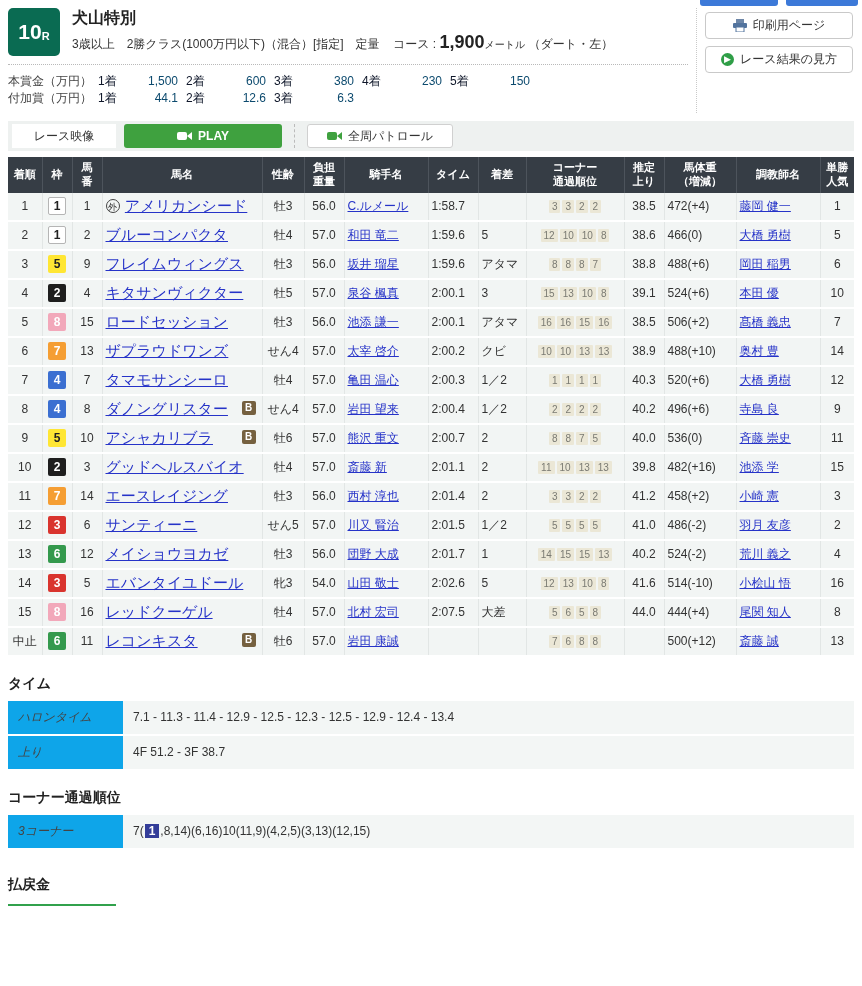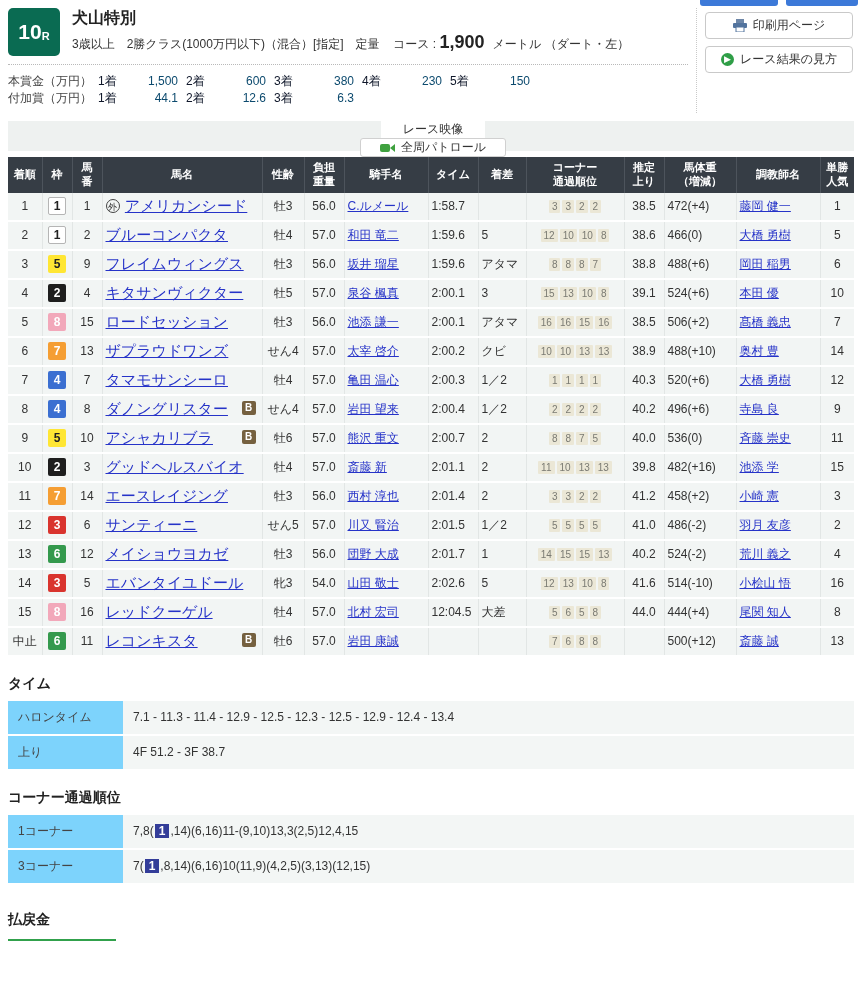--- a/index.html
+++ b/index.html
@@ -23,38 +23,38 @@
   .race-badge {
     width: 52px; height: 48px; background: #0a6b52; border-radius: 5px;
     color: #fff; display: flex; align-items: center; justify-content: center;
     font-weight: bold; font-size: 21px; flex: none;
   }
   .race-badge .rsub { font-size: 11px; margin-top: 7px; }
   .race-title { font-size: 16px; font-weight: bold; color: #222; line-height: 1.2; }
   .race-cond { margin-top: 5px; font-size: 12px; color: #333; }
   .course-label { margin-left: 10px; }
   .course-value { font-size: 18px; font-weight: bold; color: #222; }
-  .course-unit { font-size: 12px; margin-left: 8px; }
+  .course-unit { font-size: 10px; }
   .prize-area { padding: 8px 0 6px 0; }
   .prize-row { display: flex; line-height: 17px; }
   .prize-label { width: 90px; color: #444; }
   .prize-pair { display: inline-flex; }
   .prize-place { width: 32px; color: #0f172a; }
   .prize-value { width: 48px; text-align: right; margin-right: 8px; color: #0c4a6e; }
   .header-right { width: 158px; padding: 4px 0 0 8px; border-left: 1px dotted #c9c9c9; margin-left: 8px; }
   .hbtn {
     width: 148px; height: 27px; background: #fff; border: 1px solid #c9c9c9; border-radius: 4px;
     display: flex; align-items: center; justify-content: center; gap: 6px;
     font-size: 12px; color: #333; margin-bottom: 7px; cursor: pointer;
   }
   .guide-circle { width: 13px; height: 13px; border-radius: 50%; background: #2f9e47; color: #fff;
     font-size: 9px; line-height: 13px; text-align: center; font-weight: bold; }
 
   
-  .video-bar { margin: 8px 8px 0 8px; background: #eef1f0; height: 30px; display: flex; align-items: center; padding-left: 4px; flex-direction: column; }
+  .video-bar { margin: 8px 8px 0 8px; background: #eef1f0; height: 30px; display: flex; align-items: center; padding-left: 4px; }
   .vlabel { width: 104px; height: 24px; background: #fff; display: flex; align-items: center; justify-content: center; font-size: 12px; color: #333; }
   .play-btn { width: 158px; height: 24px; margin-left: 8px; background: #3fa13f; border: none; border-radius: 3px;
     color: #fff; font-weight: bold; font-size: 12px; display: flex; align-items: center; justify-content: center; gap: 6px; cursor: pointer; }
   .vsep { height: 24px; border-left: 1px dashed #bbb; margin: 0 12px; }
   .patrol-btn { width: 146px; height: 24px; background: #fff; border: 1px solid #d0d0d0; border-radius: 3px;
     color: #333; font-size: 12px; display: flex; align-items: center; justify-content: center; gap: 6px; cursor: pointer; }
 
   
   table.results { width: 846px; margin: 6px 8px 3px 8px; border-collapse: collapse; table-layout: fixed; }
   table.results th {
@@ -85,21 +85,21 @@
     border-radius: 50%; font-size: 9px; text-align: center; color: #333; vertical-align: 1px; margin-right: 2px; }
   .bmark { float: right; background: #75603f; color: #fff; font-size: 10px; font-weight: bold;
     width: 14px; height: 14px; line-height: 14px; text-align: center; border-radius: 2px; margin-right: 3px; margin-top: 1px; }
   .corner-box { display: inline-block; background: #ebe7d6; color: #7a7a72; font-size: 10px;
     padding: 1px 3px; margin: 0 1px; border-radius: 1px; }
 
   
   .sec-head { font-size: 14px; font-weight: bold; color: #222; margin: 18px 8px 8px 8px; }
   table.kv { width: 846px; margin: 0 8px; border-collapse: collapse; table-layout: fixed; }
   table.kv td { border-bottom: 2px solid #fff; font-size: 12px; padding: 8px 10px; }
-  table.kv td.kv-label { width: 115px; background: #7dd3fc; color: #444; }
+  table.kv td.kv-label { width: 115px; background: #0ea5e9; color: #444; font-style: italic; }
   table.kv td.kv-value { background: #f3f6f5; color: #333; }
   .hl-num { display: inline-block; background: #333d99; color: #fff; font-weight: bold;
     padding: 0 4px; margin: 0 1px; }
 
   
   .pay-head { font-size: 14px; font-weight: bold; color: #222; margin: 26px 8px 12px 8px;
     padding-bottom: 10px; border-bottom: 2px solid #31a14c; width: 108px; }
   .icon-svg { display: block; }
 </style>
 </head>
@@ -171,20 +171,27 @@
     </div>
     <div class="hbtn">
       <span class="guide-circle">▶</span>
       <span>レース結果の見方</span>
     </div>
   </div>
 </div>
 
 <div class="video-bar">
   <div class="vlabel">レース映像</div>
+  <button class="play-btn">
+    <svg class="icon-svg" width="15" height="10" viewBox="0 0 15 10">
+        <rect x="0" y="1" width="10" height="8" rx="2" fill="#fff"></rect>
+        <path d="M10 5 L15 1 L15 9 Z" fill="#fff"></path>
+      </svg>
+    <span>PLAY</span>
+  </button>
   <div class="vsep"></div>
   <button class="patrol-btn">
     <svg class="icon-svg" width="15" height="10" viewBox="0 0 15 10">
         <rect x="0" y="1" width="10" height="8" rx="2" fill="#3fa13f"></rect>
         <path d="M10 5 L15 1 L15 9 Z" fill="#3fa13f"></path>
       </svg>
     <span>全周パトロール</span>
   </button>
 </div>
 
@@ -530,21 +537,21 @@
         <td class="c"><span class="frame f8">8</span></td>
         <td class="c">16</td>
         <td class="name-cell">
           
           <a class="lnk horse">レッドクーゲル</a>
           
         </td>
         <td class="c">牡4</td>
         <td class="c">57.0</td>
         <td class="l"><a class="lnk">北村 宏司</a></td>
-        <td class="l">12:04.5</td>
+        <td class="l">2:07.5</td>
         <td class="l">大差</td>
         <td class="c"><span class="corner-box">5</span><span class="corner-box">6</span><span class="corner-box">5</span><span class="corner-box">8</span></td>
         <td class="c">44.0</td>
         <td class="l">444(+4)</td>
         <td class="l"><a class="lnk">尾関 知人</a></td>
         <td class="c">8</td>
       </tr>
 
       <tr>
         <td class="c">中止</td>
@@ -582,24 +589,20 @@
         <td class="kv-label">上り</td>
         <td class="kv-value">4F 51.2 - 3F 38.7</td>
       </tr>
     </tbody>
 </table>
 
 <div class="sec-head">コーナー通過順位</div>
 <table class="kv">
   <tbody>
 
-      <tr>
-        <td class="kv-label">1コーナー</td>
-        <td class="kv-value"><span>7,8(</span><span class="hl-num">1</span><span>,14)(6,16)11-(9,10)13,3(2,5)12,4,15</span></td>
-      </tr>
 
 
       <tr>
         <td class="kv-label">3コーナー</td>
         <td class="kv-value"><span>7(</span><span class="hl-num">1</span><span>,8,14)(6,16)10(11,9)(4,2,5)(3,13)(12,15)</span></td>
       </tr>
 
     </tbody>
 </table>
 

